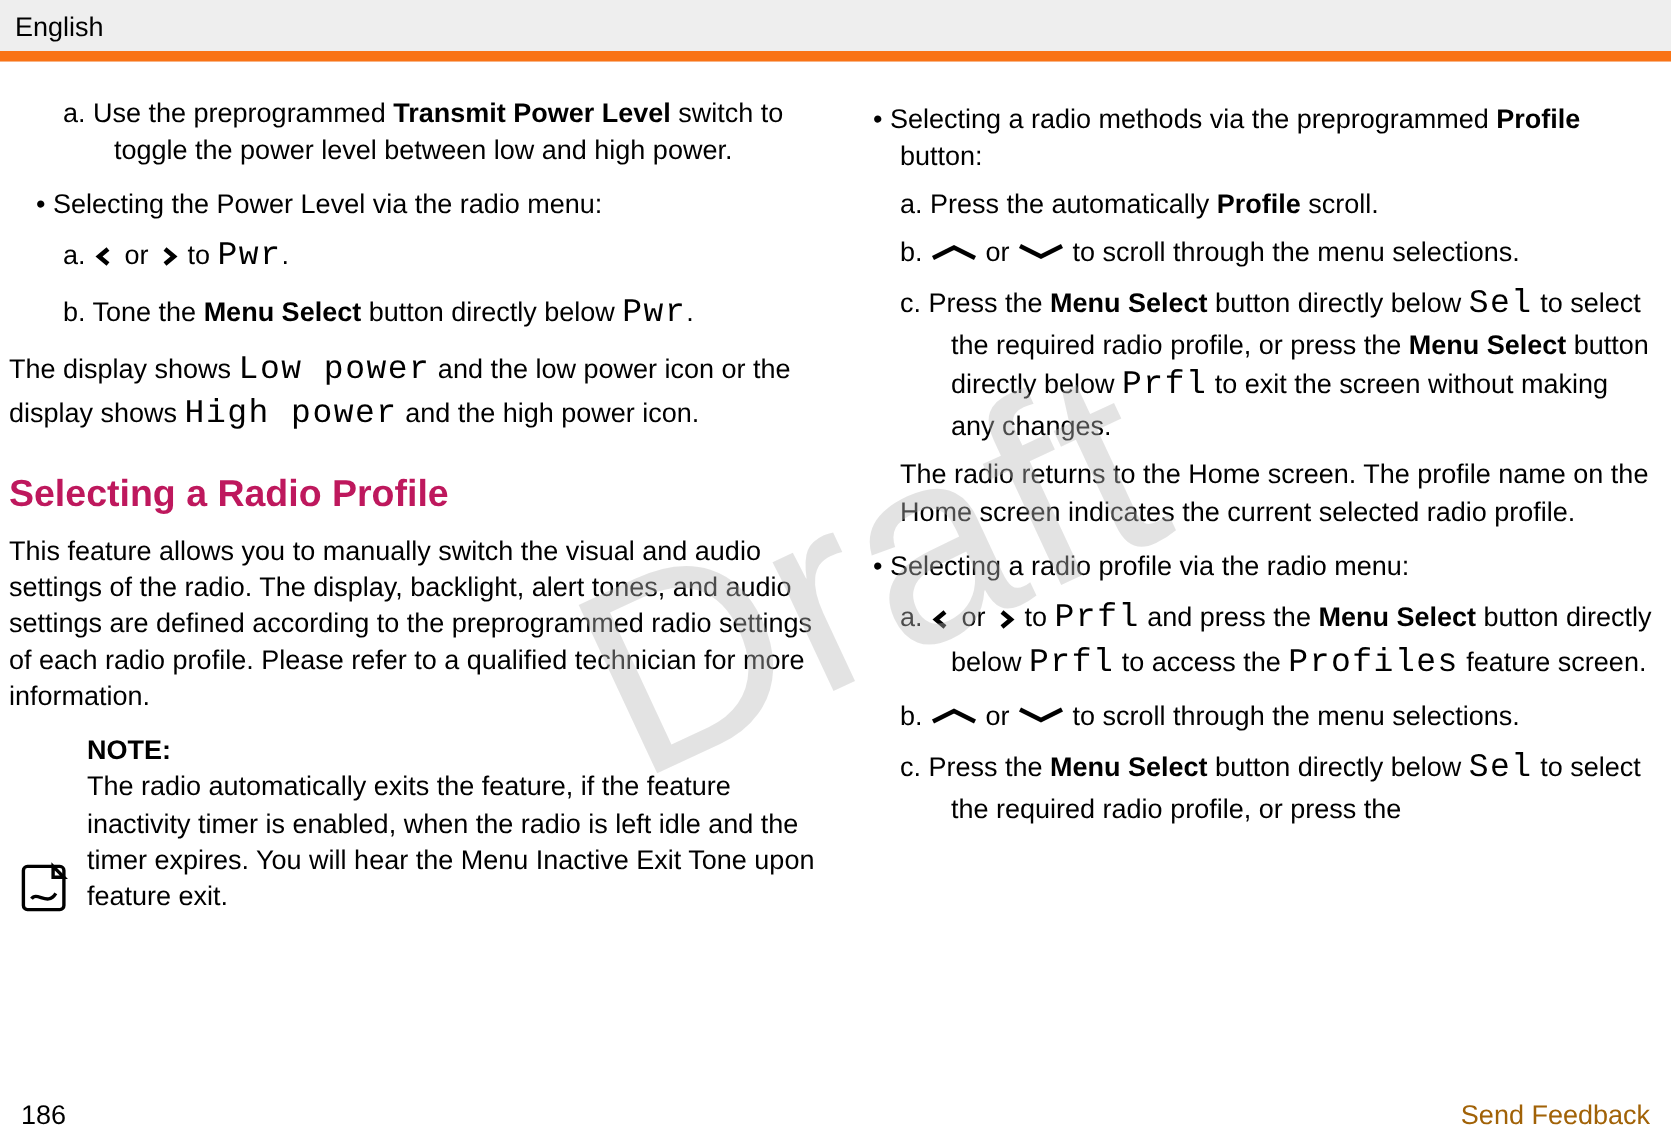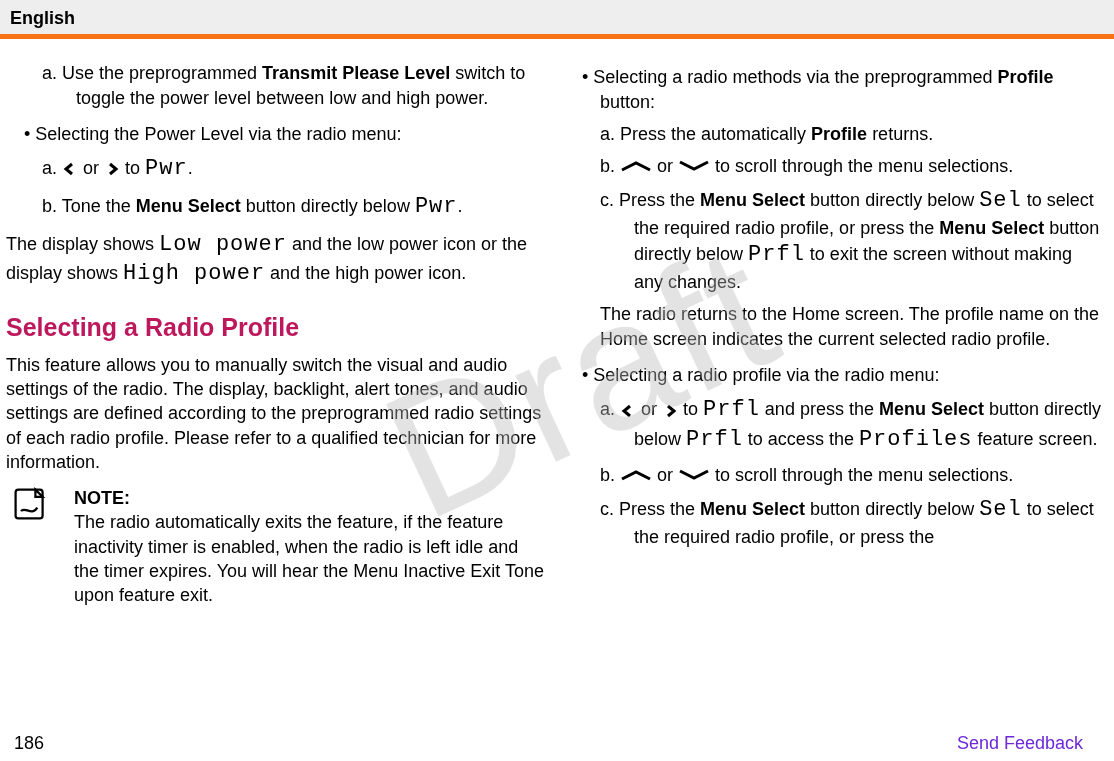--- a/index.html
+++ b/index.html
@@ -11,23 +11,23 @@
     width: 1114px;
     height: 761px;
     background: #fff;
     position: relative;
     overflow: hidden;
     line-height: 1.35;
   }
   .header {
     background: #eee;
     padding: 6px 10px 4px 10px;
-    font-weight: bold;
+    font-weight: normal;
     font-size: 18px;
-    border-bottom: 5px solid #f97316;
+    border-bottom: 7px solid #f97316;
   }
   .cols {
     display: flex;
     padding: 14px 6px 0 6px;
     gap: 18px;
   }
   .col {
     width: 540px;
   }
   .watermark {
@@ -38,62 +38,62 @@
     color: #bbb;
     opacity: 0.4;
     transform: rotate(-25deg);
     pointer-events: none;
     font-weight: normal;
     letter-spacing: 2px;
   }
   .footer {
     position: absolute;
     bottom: 6px;
-    left: 0; right: 17px;
+    left: 0; right: 0;
     display: flex;
     justify-content: space-between;
     padding: 0 14px;
     font-size: 18px;
   }
-  .footer .feedback { color: #6d28d9; }
+  .footer .feedback { color: #a16207; }
   h2.section {
     color: #be185d;
     font-size: 25px;
     margin: 22px 0 6px 0;
   }
   p { margin: 8px 0; }
   .sub-a { padding-left: 70px; text-indent: -34px; margin: 8px 0; }
   .bullet { padding-left: 36px; text-indent: -18px; margin: 12px 0 6px 0; }
   .mono {
     font-family: "Courier New", monospace;
     font-size: 22px;
     letter-spacing: 1px;
     text-align: right;
   }
   .bold { font-weight: bold; }
-  .note-row { display: flex; align-items: flex-start; gap: 26px; margin: 12px 0 12px 6px; }
+  .note-row { display: flex; align-items: flex-end; gap: 10px; margin: 12px 0 12px 6px; }
   .note-icon-svg { width: 36px; height: 36px; flex-shrink: 0; }
   .note-text { }
   .note-label { font-weight: bold; }
   .icon-svg { display: inline-block; vertical-align: middle; width: 16px; height: 14px; }
   .icon-long { width: 32px; height: 12px; }
 </style>
 </head>
 <body>
 
 <div class="header">English</div>
 
 <div class="watermark">Draft</div>
 
 <div class="cols">
 
   <div class="col">
 
     <p class="sub-a">
-      <span>a.   Use the preprogrammed </span><span class="bold">Transmit Please Level</span><span> switch to toggle the power level between low and high power.</span>
+      <span>a.   Use the preprogrammed </span><span class="bold">Transmit Power Level</span><span> switch to toggle the power level between low and high power.</span>
     </p>
 
     <p class="bullet">•   Selecting the Power Level via the radio menu:</p>
 
     <p class="sub-a">
       <span>a.   </span><svg class="icon-svg" viewBox="0 0 16 14">
           <polyline points="10,2 4,7 10,12" fill="none" stroke="#000" stroke-width="3"></polyline>
         </svg><span> or </span><svg class="icon-svg" viewBox="0 0 16 14">
           <polyline points="6,2 12,7 6,12" fill="none" stroke="#000" stroke-width="3"></polyline>
         </svg><span> to </span><span class="mono">Pwr</span><span>.</span>
@@ -126,21 +126,21 @@
   </div>
 
   <div class="col">
 
 
     <p class="bullet">
       <span>•   Selecting a radio methods via the preprogrammed </span><span class="bold">Profile</span><span> button:</span>
     </p>
 
     <p class="sub-a">
-      <span>a.   Press the automatically </span><span class="bold">Profile</span><span> returns.</span>
+      <span>a.   Press the automatically </span><span class="bold">Profile</span><span> scroll.</span>
     </p>
 
     <p class="sub-a">
       <span>b.   </span><svg class="icon-long" viewBox="0 0 32 12">
           <polyline points="2,10 16,3 30,10" fill="none" stroke="#000" stroke-width="3"></polyline>
         </svg><span> or </span><svg class="icon-long" viewBox="0 0 32 12">
           <polyline points="2,2 16,9 30,2" fill="none" stroke="#000" stroke-width="3"></polyline>
         </svg><span> to scroll through the menu selections.</span>
     </p>
 

